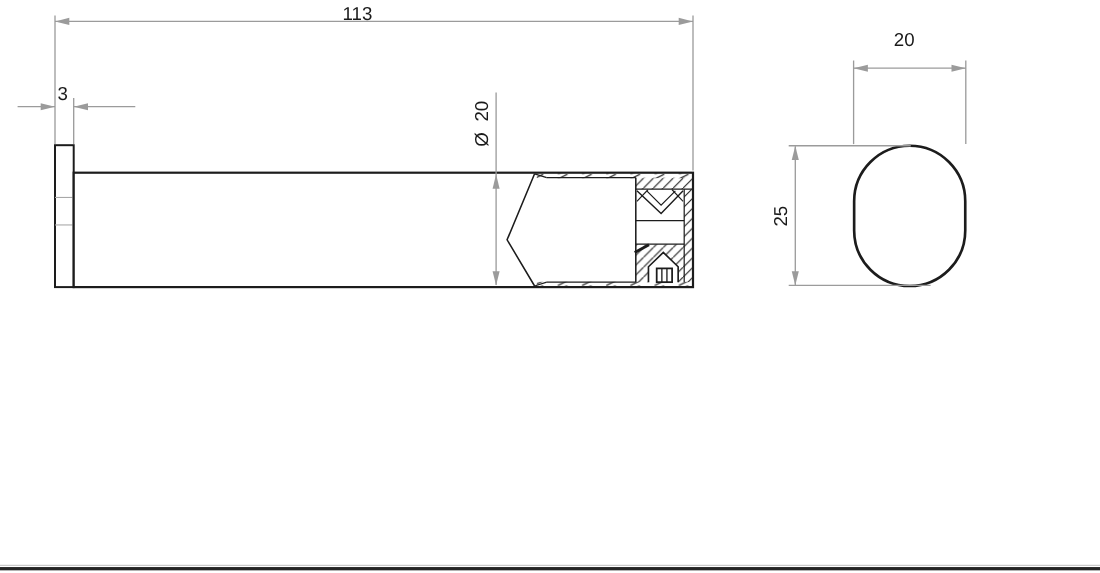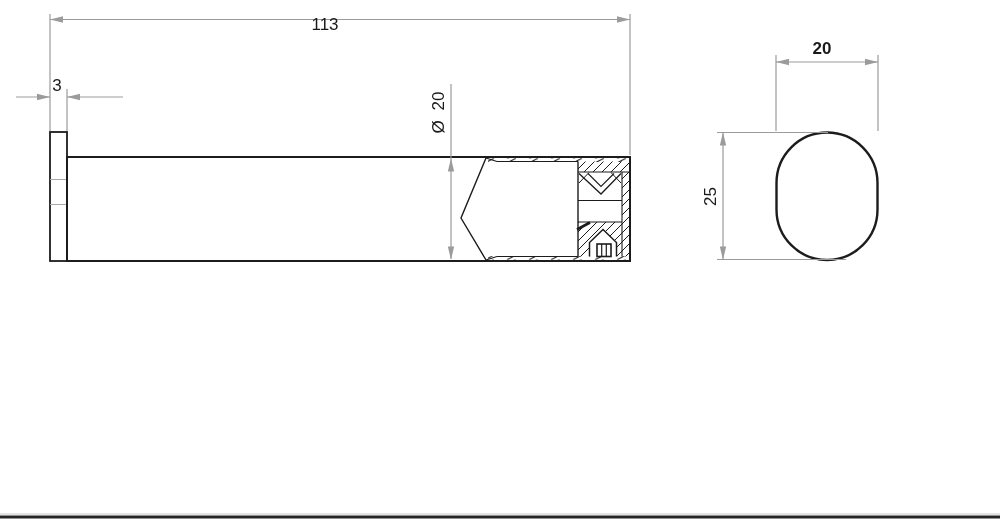--- a/index.html
+++ b/index.html
@@ -125,23 +125,23 @@
       <path d="M723,132.5 L719.8,145.5 L726.2,145.5 Z" stroke="none"></path>
       <path d="M723,259.5 L719.8,246.5 L726.2,246.5 Z" stroke="none"></path>
     </g>
 
     <g>
       <line x1="0" y1="514" x2="1000" y2="514" stroke="#c9c9c9" stroke-width="1"></line>
       <rect x="0" y="515.5" width="1000" height="3" fill="#252525"></rect>
     </g>
   </svg>
 
-  <div class="dimtext" style="left:297px; top:16px; width:56px;text-align:center;">113</div>
+  <div class="dimtext" style="left:297px; top:4px; width:56px;text-align:center;">113</div>
 
   <div class="dimtext" style="left:44px; top:77px; width:26px;">3</div>
 
   <div class="dimtext rot dia" style="left:407px; top:104px; width:62px; height:17px;">Ø 20</div>
 
-  <div class="dimtext" style="left:800px; top:40px; width:44px;font-weight:bold;">20</div>
+  <div class="dimtext" style="left:800px; top:28px; width:44px;">20</div>
 
   <div class="dimtext rot" style="left:688px; top:188px; width:44px; height:17px;">25</div>
 
 </div>
 
 </body></html>

